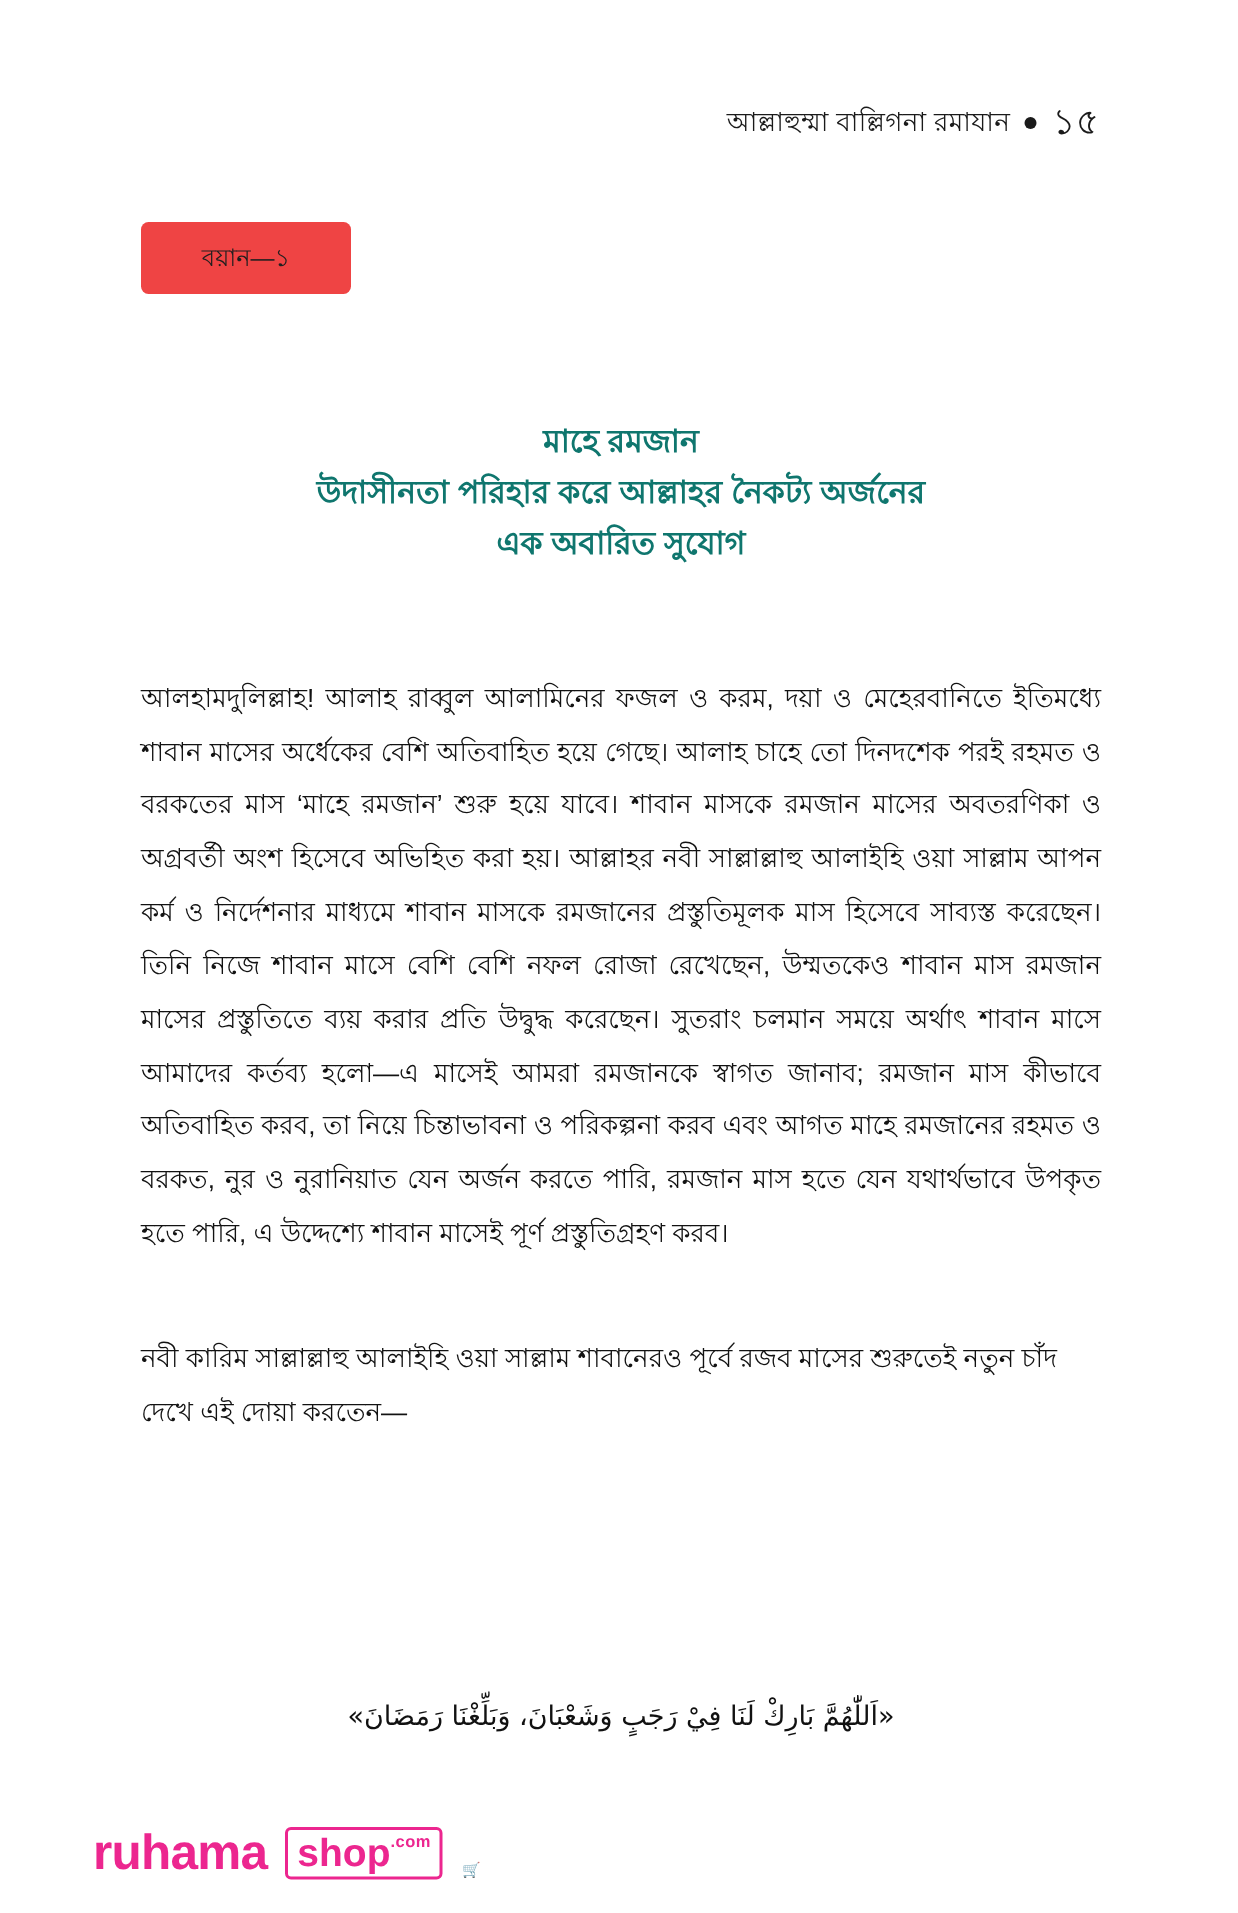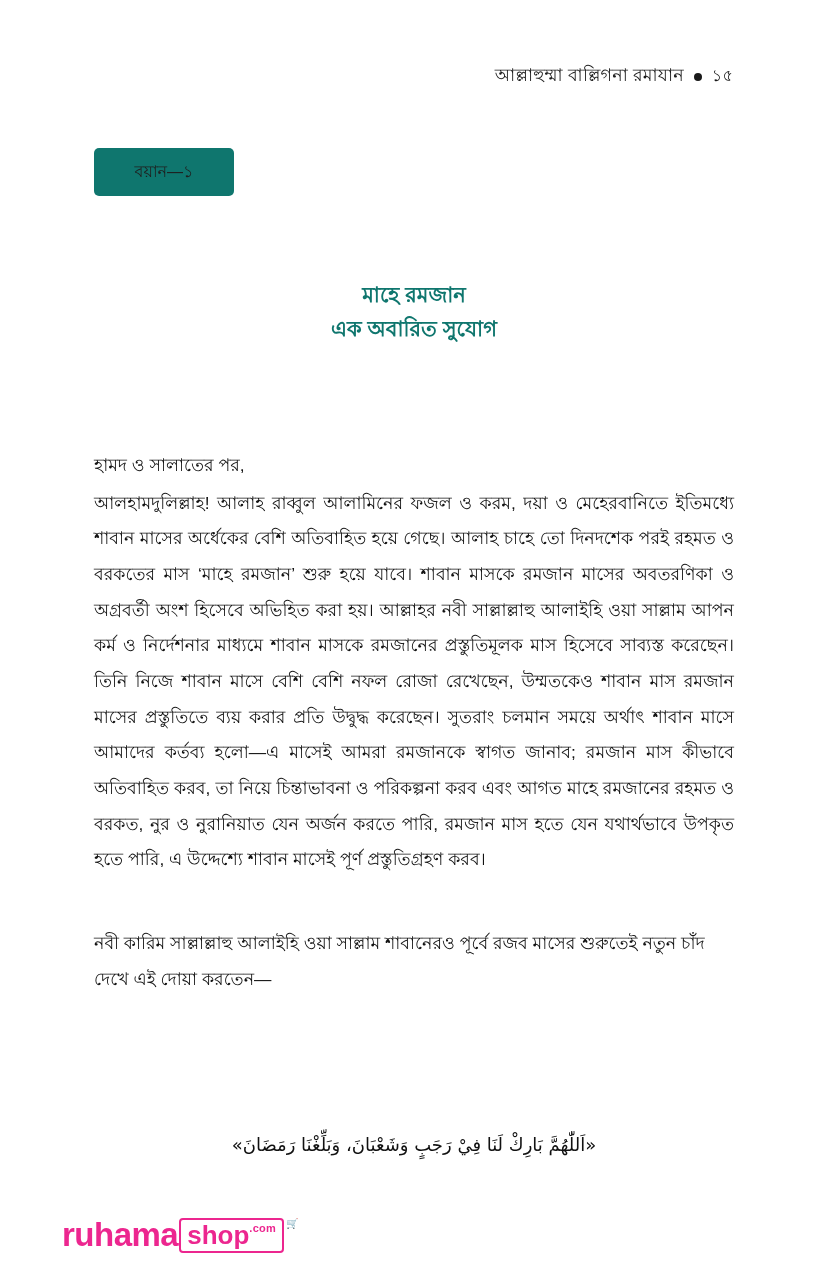--- a/index.html
+++ b/index.html
@@ -38,31 +38,31 @@
     white-space: nowrap;
   }
   .header-dot {
     width: 8px;
     height: 8px;
     border-radius: 50%;
     background: #1a1a1a;
     display: inline-block;
   }
   .header-page {
-    font-size: 16px;
+    font-size: 24px;
   }
 
   
   .bayan-tag {
     position: absolute;
     top: 148px;
     left: 94px;
     width: 140px;
     height: 48px;
-    background: #0f766e;
+    background: #ef4444;
     border-radius: 5px;
     display: flex;
     align-items: center;
     justify-content: center;
     font-size: 16px;
     color: #1f1f1f;
   }
 
   
   .title-block {
@@ -121,21 +121,22 @@
     color: #111111;
     line-height: 1.9;
   }
 
   
   .watermark {
     position: absolute;
     left: 62px;
     bottom: 22px;
     display: flex;
-    gap: 0px;
+    align-items: flex-end;
+    gap: 11px;
     user-select: none;
   }
   .wm-ruhama {
     font-size: 33px;
     font-weight: bold;
     color: #ec268f;
     letter-spacing: -0.5px;
     line-height: 1;
     padding-bottom: 2px;
   }
@@ -179,25 +180,25 @@
     <span class="header-dot"></span>
     <span class="header-page">১৫</span>
   </div>
 
   <div class="bayan-tag">
     <span>বয়ান—১</span>
   </div>
 
   <div class="title-block">
     <span class="title-line l1">মাহে রমজান</span>
+    <span class="title-line l2">উদাসীনতা পরিহার করে আল্লাহর নৈকট্য অর্জনের</span>
     <span class="title-line l3">এক অবারিত সুযোগ</span>
   </div>
 
   <div class="body-block">
-    <p class="para greeting">হামদ ও সালাতের পর,</p>
     <p class="para">আলহামদুলিল্লাহ! আলাহ রাব্বুল আলামিনের ফজল ও করম, দয়া ও মেহেরবানিতে ইতিমধ্যে শাবান মাসের অর্ধেকের বেশি অতিবাহিত হয়ে গেছে। আলাহ চাহে তো দিনদশেক পরই রহমত ও বরকতের মাস ‘মাহে রমজান’ শুরু হয়ে যাবে। শাবান মাসকে রমজান মাসের অবতরণিকা ও অগ্রবর্তী অংশ হিসেবে অভিহিত করা হয়। আল্লাহর নবী সাল্লাল্লাহু আলাইহি ওয়া সাল্লাম আপন কর্ম ও নির্দেশনার মাধ্যমে শাবান মাসকে রমজানের প্রস্তুতিমূলক মাস হিসেবে সাব্যস্ত করেছেন। তিনি নিজে শাবান মাসে বেশি বেশি নফল রোজা রেখেছেন, উম্মতকেও শাবান মাস রমজান মাসের প্রস্তুতিতে ব্যয় করার প্রতি উদ্বুদ্ধ করেছেন। সুতরাং চলমান সময়ে অর্থাৎ শাবান মাসে আমাদের কর্তব্য হলো—এ মাসেই আমরা রমজানকে স্বাগত জানাব; রমজান মাস কীভাবে অতিবাহিত করব, তা নিয়ে চিন্তাভাবনা ও পরিকল্পনা করব এবং আগত মাহে রমজানের রহমত ও বরকত, নুর ও নুরানিয়াত যেন অর্জন করতে পারি, রমজান মাস হতে যেন যথার্থভাবে উপকৃত হতে পারি, এ উদ্দেশ্যে শাবান মাসেই পূর্ণ প্রস্তুতিগ্রহণ করব।</p>
     <p class="para tail">নবী কারিম সাল্লাল্লাহু আলাইহি ওয়া সাল্লাম শাবানেরও পূর্বে রজব মাসের শুরুতেই নতুন চাঁদ দেখে এই দোয়া করতেন—</p>
   </div>
 
   <div class="dua">«اَللّٰهُمَّ بَارِكْ لَنَا فِيْ رَجَبٍ وَشَعْبَانَ، وَبَلِّغْنَا رَمَضَانَ»</div>
 
   <div class="watermark">
     <span class="wm-ruhama">ruhama</span>
     <span class="wm-box">
       <span class="wm-shop">shop</span>

